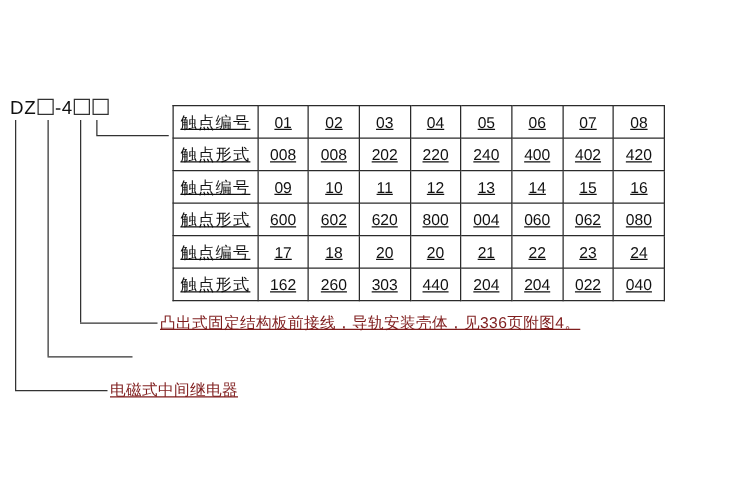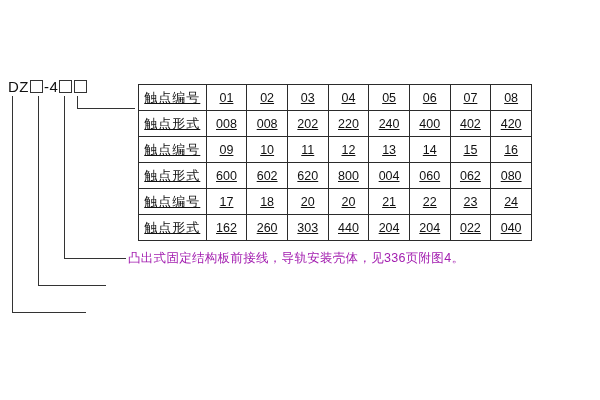--- a/index.html
+++ b/index.html
@@ -79,23 +79,24 @@
     letter-spacing: 1px;
   }
   table.spec td.val {
     width: 44px;
   }
 
   
   .note {
     position: absolute;
     font-size: 12.5px;
-    color: #a21caf;
+    color: #7f1d1d;
     white-space: nowrap;
     letter-spacing: 0.3px;
+    text-decoration: underline;
   }
   .note-1 { left: 128px; top: 250px; }
   .note-2 { left: 108px; top: 277px; }
   .note-3 { left: 88px;  top: 304px; }
 </style>
 </head>
 <body>
 
 <div class="canvas">
 
@@ -182,14 +183,15 @@
           <td class="val">204</td>
           <td class="val">204</td>
           <td class="val">022</td>
           <td class="val">040</td>
         </tr>
       </tbody>
     </table>
   </div>
 
   <div class="note note-1">凸出式固定结构板前接线，导轨安装壳体，见336页附图4。</div>
+  <div class="note note-3">电磁式中间继电器</div>
 
 </div>
 
 </body></html>

